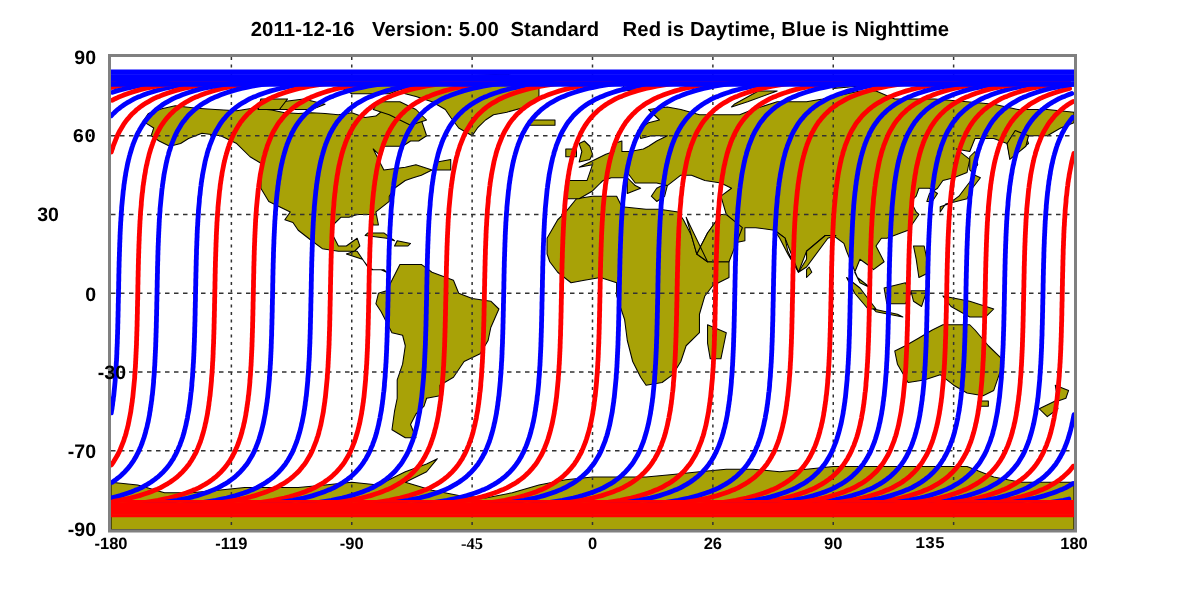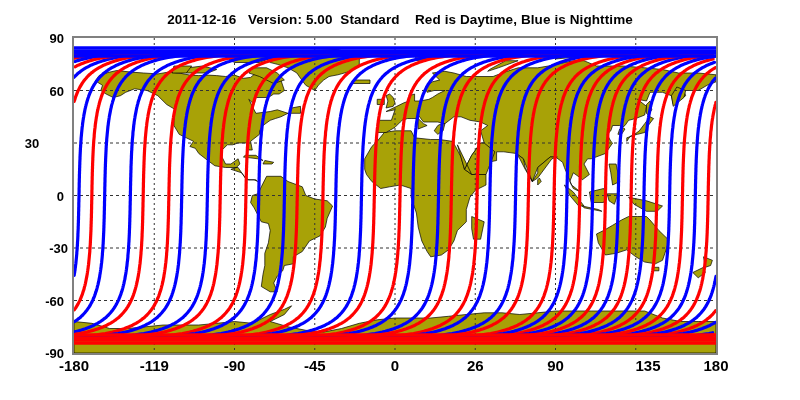--- a/index.html
+++ b/index.html
@@ -22,21 +22,21 @@
   #plotsvg{position:absolute;left:0;top:0;display:block;}
 
   .ylabels,.xlabels{position:absolute;}
   .ytick{
     position:absolute;right:0;text-align:right;
     font-size:13px;font-weight:bold;color:#000;line-height:1;
     transform:translateY(-50%);
   }
   .xtick{
     position:absolute;text-align:left;
-    font-size:15px;font-weight:bold;color:#000;line-height:1;
+    font-size:11px;font-weight:bold;color:#000;line-height:1;
     transform:translateX(-50%);white-space:nowrap;
   }
 </style>
 </head>
 <body>
 
 <div id="root">
 
   <div class="title">2011-12-16   Version: 5.00  Standard    Red is Daytime, Blue is Nighttime</div>
 
@@ -172,32 +172,32 @@
             <line x1="0" y1="304.2" x2="642" y2="304.2" stroke="#FF0000" stroke-width="1.9"></line>
             <line x1="0" y1="18.8" x2="642" y2="18.8" stroke="#0000FF" stroke-width="1.9"></line>
             <line x1="0" y1="305.8" x2="642" y2="305.8" stroke="#FF0000" stroke-width="1.9"></line>
           </g>
       </g>
     </svg>
   </div>
 
   <div class="ylabels">
       <div class="ytick" style="top: 38px; left: 0px; width: 64px;">90</div>
-      <div class="ytick" style="top: 90.5px; left: 0px; width: 64px;">60</div>
+      <div class="ytick" style="top: 90.5px; left: 0px; width: 64px; font-family: Liberation Mono, monospace;">60</div>
       <div class="ytick" style="top: 143px; left: 0px; width: 64px; text-align: center;">30</div>
       <div class="ytick" style="top: 195.5px; left: 0px; width: 64px;">0</div>
-      <div class="ytick" style="top: 248px; left: 0px; width: 68px;">-30</div>
-      <div class="ytick" style="top: 300.5px; left: 0px; width: 64px;">-60</div>
+      <div class="ytick" style="top: 248px; left: 0px; width: 84px;">-30</div>
+      <div class="ytick" style="top: 300.5px; left: 0px; width: 64px;">-70</div>
       <div class="ytick" style="top: 353px; left: 0px; width: 64px;">-90</div>
     </div>
   <div class="xlabels">
       <div class="xtick" style="left: 74px; top: 358px;">-180</div>
       <div class="xtick" style="left: 154.25px; top: 358px;">-119</div>
       <div class="xtick" style="left: 234.5px; top: 358px;">-90</div>
-      <div class="xtick" style="left: 314.75px; top: 358px;">-45</div>
+      <div class="xtick" style="left: 314.75px; top: 358px; font-family: Liberation Serif, serif;">-45</div>
       <div class="xtick" style="left: 395px; top: 358px;">0</div>
       <div class="xtick" style="left: 475.25px; top: 358px;">26</div>
       <div class="xtick" style="left: 555.5px; top: 358px;">90</div>
-      <div class="xtick" style="left: 648px; top: 358px;">135</div>
+      <div class="xtick" style="left: 620px; top: 358px; font-family: Liberation Mono, monospace;">135</div>
       <div class="xtick" style="left: 716px; top: 358px;">180</div>
     </div>
 
 </div>
 
 </body></html>

